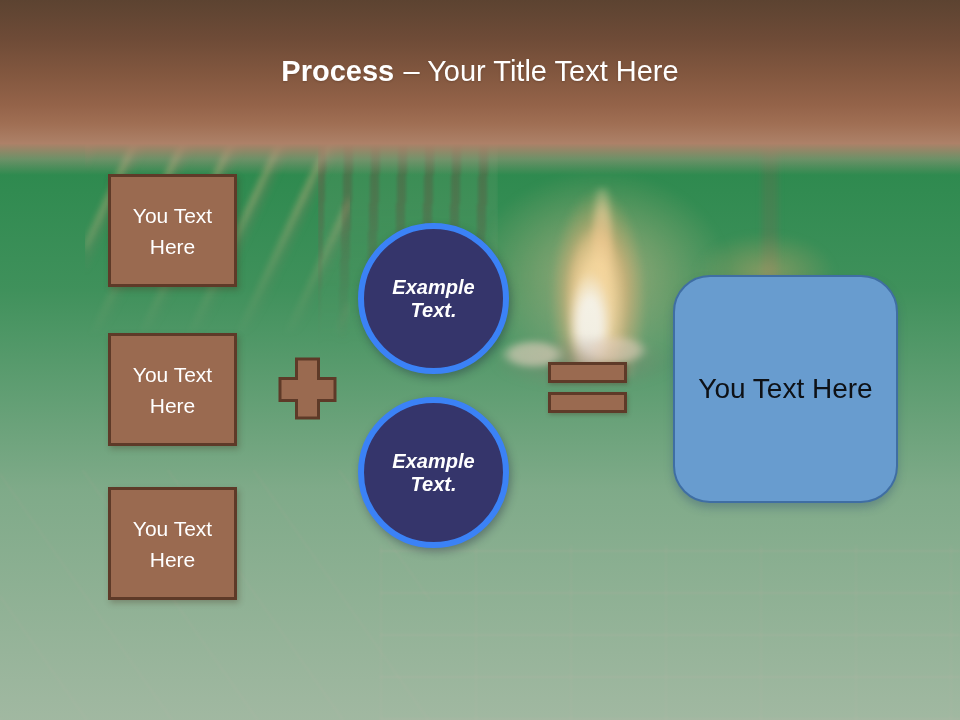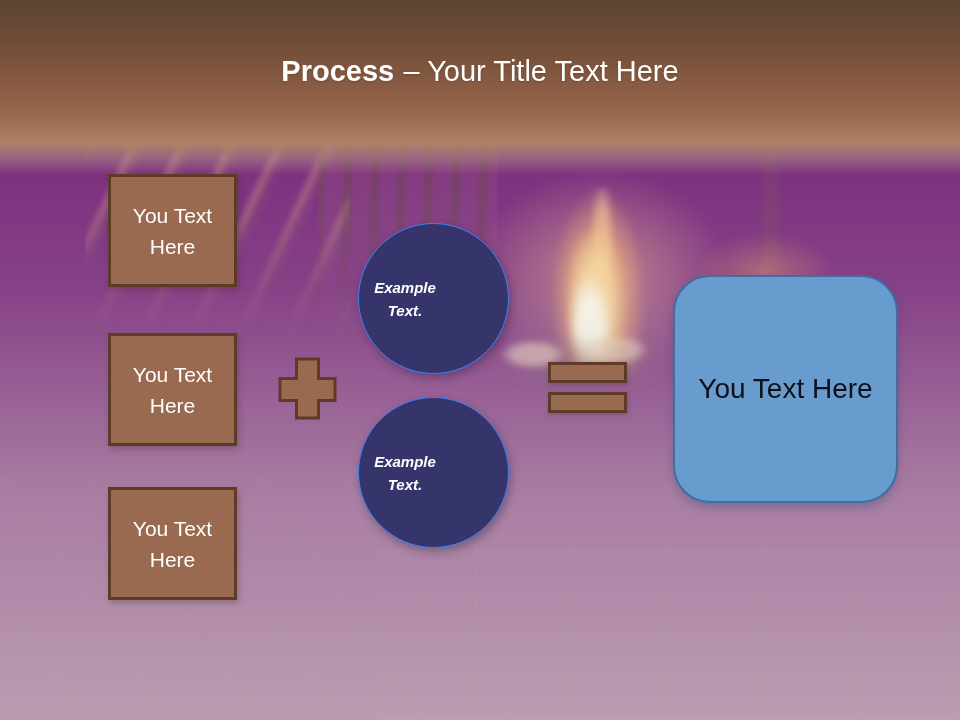--- a/index.html
+++ b/index.html
@@ -1,18 +1,18 @@
 <!DOCTYPE html>
 <html><head>
 <meta charset="utf-8">
 <style>
   html,body{margin:0;padding:0;background:#888;}
   .slide{
     position:relative;width:960px;height:720px;overflow:hidden;
-    background:#701a75;
+    background:#15803d;
     font-family:"Liberation Sans",sans-serif;
   }
   
   .photo{position:absolute;inset:0;}
   .photo div{position:absolute;}
   .stairs{
     left:85px;top:138px;width:265px;height:200px;
     background:repeating-linear-gradient(115deg,
       rgba(238,180,125,.45) 0 5px, rgba(150,105,85,.18) 5px 13px, rgba(0,0,0,0) 13px 44px);
     filter:blur(3px);
@@ -99,24 +99,24 @@
     background:#9A6A50;border:3px solid #5E3A28;
     box-shadow:2px 3px 6px rgba(70,45,30,.3);
     display:flex;align-items:center;justify-content:center;
     color:#FFFFFF;font-size:21px;line-height:31px;text-align:center;
     padding:0 14px;
   }
   .tbox1{top:174px;} .tbox2{top:333px;} .tbox3{top:487px;}
   .plus-wrap{position:absolute;left:278px;top:357px;width:59px;height:63px;}
   .circle{
     position:absolute;left:358px;width:151px;height:151px;box-sizing:border-box;
-    background:#35356B;border:1px solid #3b82f6;border-radius:50%;
+    background:#35356B;border:6px solid #3b82f6;border-radius:50%;
     box-shadow:2px 4px 8px rgba(25,25,55,.35);
-    display:flex;align-items:center;text-align:center;
-    color:#FFFFFF;font-weight:700;font-style:italic;font-size:15px;line-height:23px;
+    display:flex;align-items:center;justify-content:center;text-align:center;
+    color:#FFFFFF;font-weight:700;font-style:italic;font-size:20px;line-height:23px;
   }
   .circle span{display:block;width:92px;}
   .circle1{top:223px;} .circle2{top:397px;}
   .eqbar{
     position:absolute;left:548px;width:79px;height:21px;box-sizing:border-box;
     background:#9A6A50;border:3px solid #5E3A28;
     box-shadow:1px 2px 4px rgba(70,45,30,.3);
   }
   .eqbar1{top:362px;} .eqbar2{top:392px;}
   .result-box{

